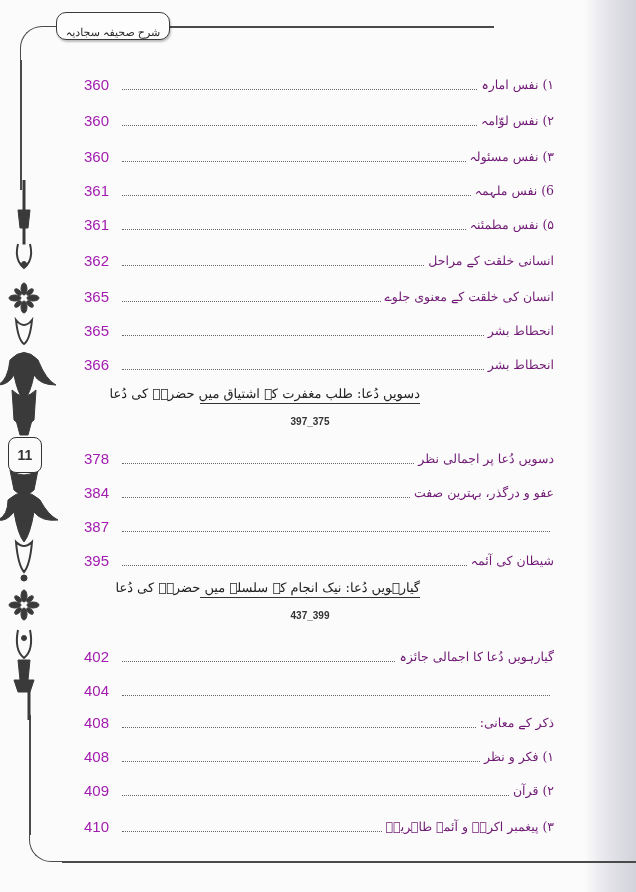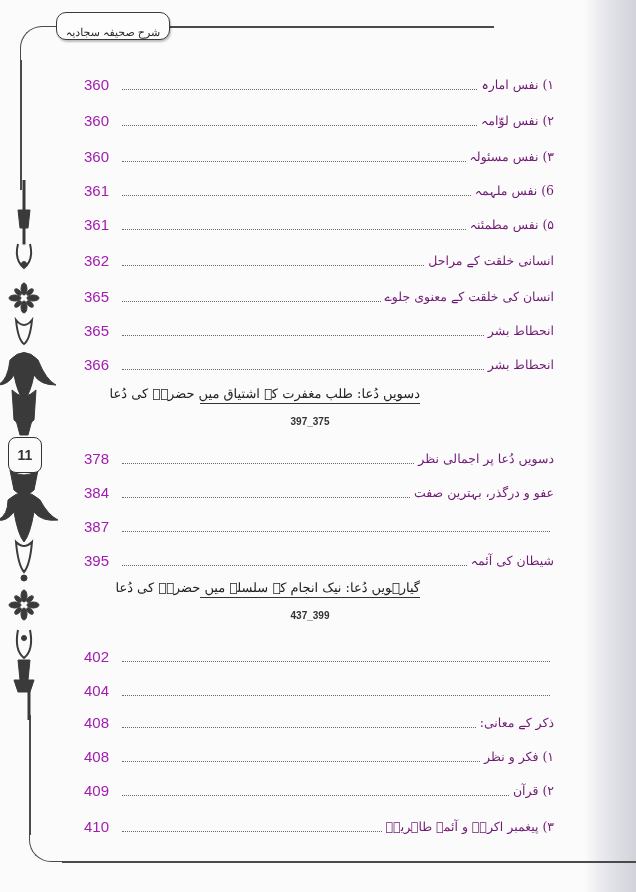--- a/index.html
+++ b/index.html
@@ -217,20 +217,21 @@
   <span class="toc-dots"></span>
   <span class="toc-title">شیطان کی آئمہ</span>
 </div>
 
 <div class="section-heading" style="top:580px">گیارہویں دُعا: نیک انجام کے سلسلے میں حضرتؑ کی دُعا</div>
 <div class="section-range" style="top:610px">437_399</div>
 
 <div class="toc-row" style="top:644px">
   <span class="toc-page">402</span>
   <span class="toc-dots"></span>
+  <span class="toc-title">گیارہویں دُعا کا اجمالی جائزہ</span>
 </div>
 <div class="toc-row" style="top:678px">
   <span class="toc-page">404</span>
   <span class="toc-dots"></span>
 </div>
 <div class="toc-row" style="top:710px">
   <span class="toc-page">408</span>
   <span class="toc-dots"></span>
   <span class="toc-title">ذکر کے معانی:</span>
 </div>

